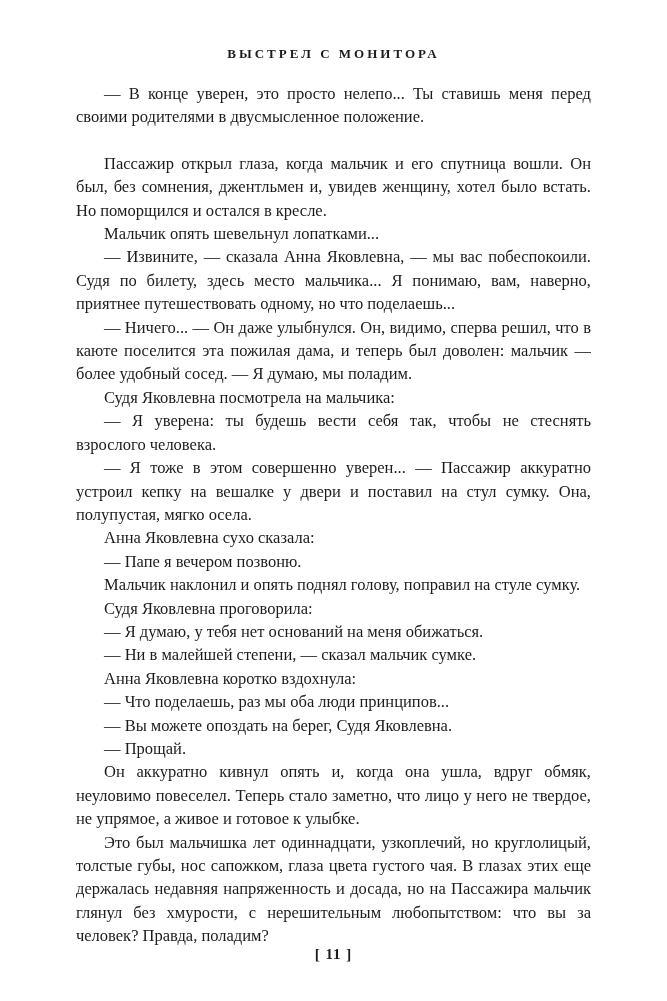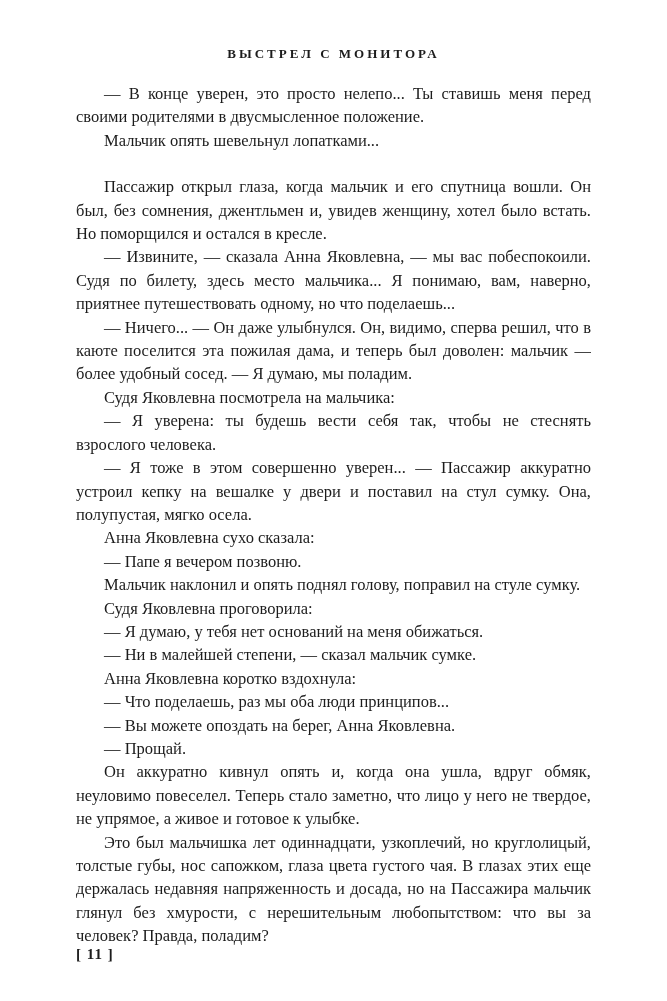--- a/index.html
+++ b/index.html
@@ -40,50 +40,50 @@
     line-height: 23.4px;
     text-align: justify;
     text-indent: 28px;
     color: #1c1c1c;
   }
   .para.section-break {
     margin-top: 23px;
   }
   .folio {
     flex: 0 0 auto;
-    text-align: left;
+    text-align: center;
     font-size: 15px;
     font-weight: bold;
     letter-spacing: 1px;
     color: #1c1c1c;
   }
 </style>
 </head>
 <body>
 
 <div class="page">
   <div class="running-head">ВЫСТРЕЛ С МОНИТОРА</div>
 
   <div class="text-block">
       <p class="para">— В конце уверен, это просто нелепо... Ты ставишь меня перед своими родителями в двусмысленное положение.</p>
+      <p class="para section-break">Пассажир открыл глаза, когда мальчик и его спутница вошли. Он был, без сомнения, джентльмен и, увидев женщину, хотел было встать. Но поморщился и остался в кресле.</p>
       <p class="para">Мальчик опять шевельнул лопатками...</p>
-      <p class="para section-break">Пассажир открыл глаза, когда мальчик и его спутница вошли. Он был, без сомнения, джентльмен и, увидев женщину, хотел было встать. Но поморщился и остался в кресле.</p>
       <p class="para">— Извините, — сказала Анна Яковлевна, — мы вас побеспокоили. Судя по билету, здесь место мальчика... Я понимаю, вам, наверно, приятнее путешествовать одному, но что поделаешь...</p>
       <p class="para">— Ничего... — Он даже улыбнулся. Он, видимо, сперва решил, что в каюте поселится эта пожилая дама, и теперь был доволен: мальчик — более удобный сосед. — Я думаю, мы поладим.</p>
       <p class="para">Судя Яковлевна посмотрела на мальчика:</p>
       <p class="para">— Я уверена: ты будешь вести себя так, чтобы не стеснять взрослого человека.</p>
       <p class="para">— Я тоже в этом совершенно уверен... — Пассажир аккуратно устроил кепку на вешалке у двери и поставил на стул сумку. Она, полупустая, мягко осела.</p>
       <p class="para">Анна Яковлевна сухо сказала:</p>
       <p class="para">— Папе я вечером позвоню.</p>
       <p class="para">Мальчик наклонил и опять поднял голову, поправил на стуле сумку.</p>
       <p class="para">Судя Яковлевна проговорила:</p>
       <p class="para">— Я думаю, у тебя нет оснований на меня обижаться.</p>
       <p class="para">— Ни в малейшей степени, — сказал мальчик сумке.</p>
       <p class="para">Анна Яковлевна коротко вздохнула:</p>
       <p class="para">— Что поделаешь, раз мы оба люди принципов...</p>
-      <p class="para">— Вы можете опоздать на берег, Анна Яковлевна.</p>
+      <p class="para">— Вы можете опоздать на берег, Судя Яковлевна.</p>
       <p class="para">— Прощай.</p>
       <p class="para">Он аккуратно кивнул опять и, когда она ушла, вдруг обмяк, неуловимо повеселел. Теперь стало заметно, что лицо у него не твердое, не упрямое, а живое и готовое к улыбке.</p>
       <p class="para">Это был мальчишка лет одиннадцати, узкоплечий, но круглолицый, толстые губы, нос сапожком, глаза цвета густого чая. В глазах этих еще держалась недавняя напряженность и досада, но на Пассажира мальчик глянул без хмурости, с нерешительным любопытством: что вы за человек? Правда, поладим?</p>
     </div>
 
   <div class="folio">[ 11 ]</div>
 </div>
 
 </body></html>

